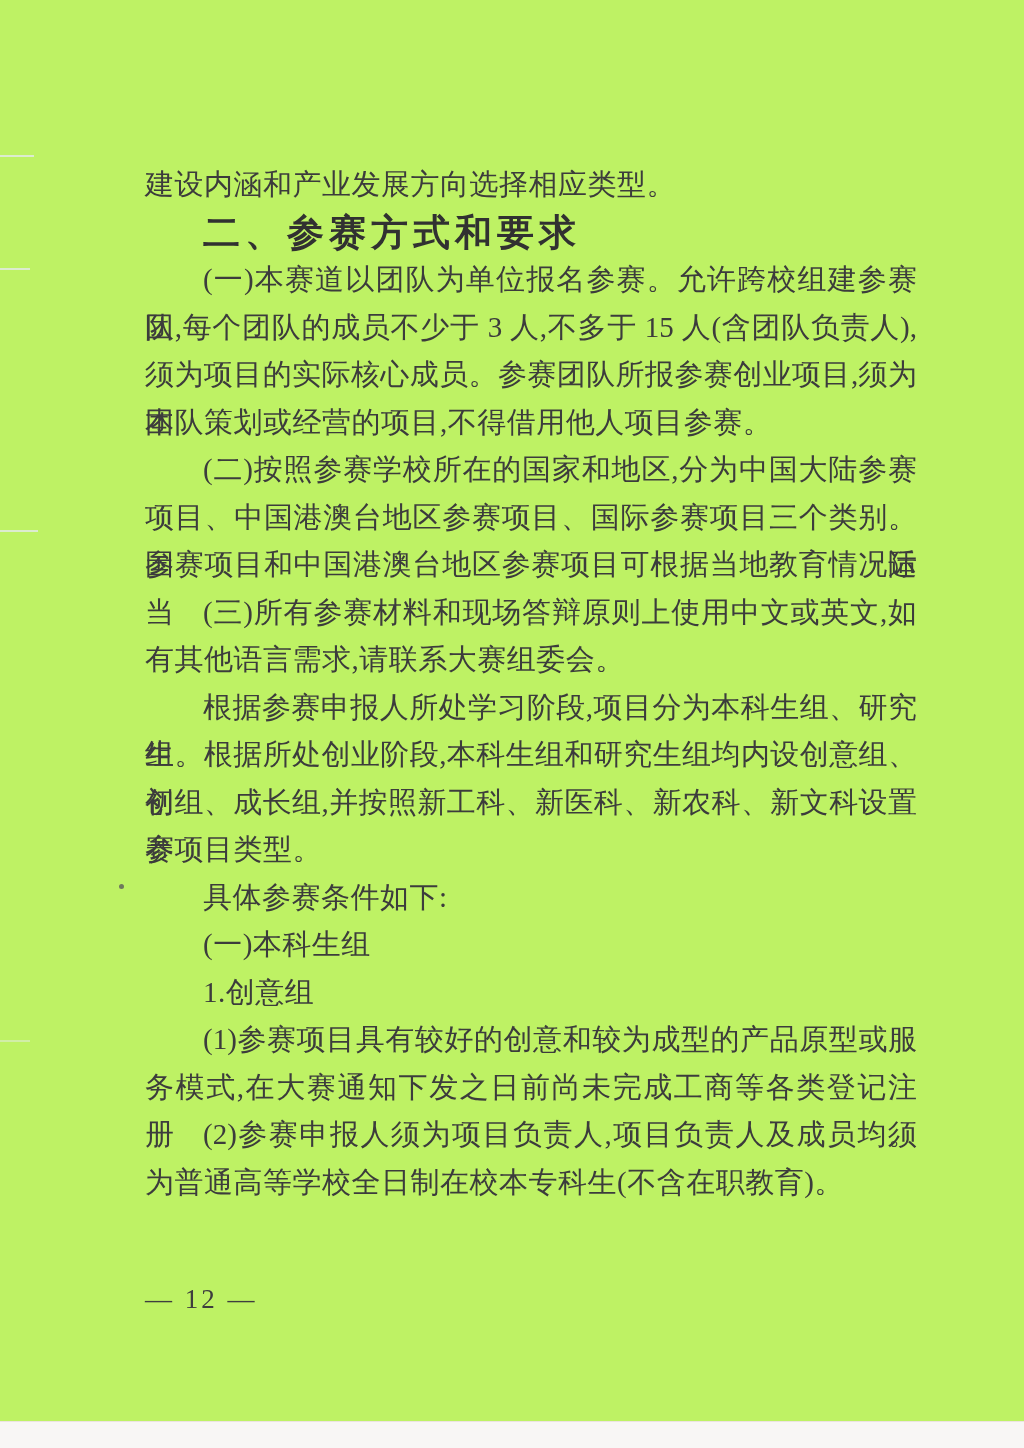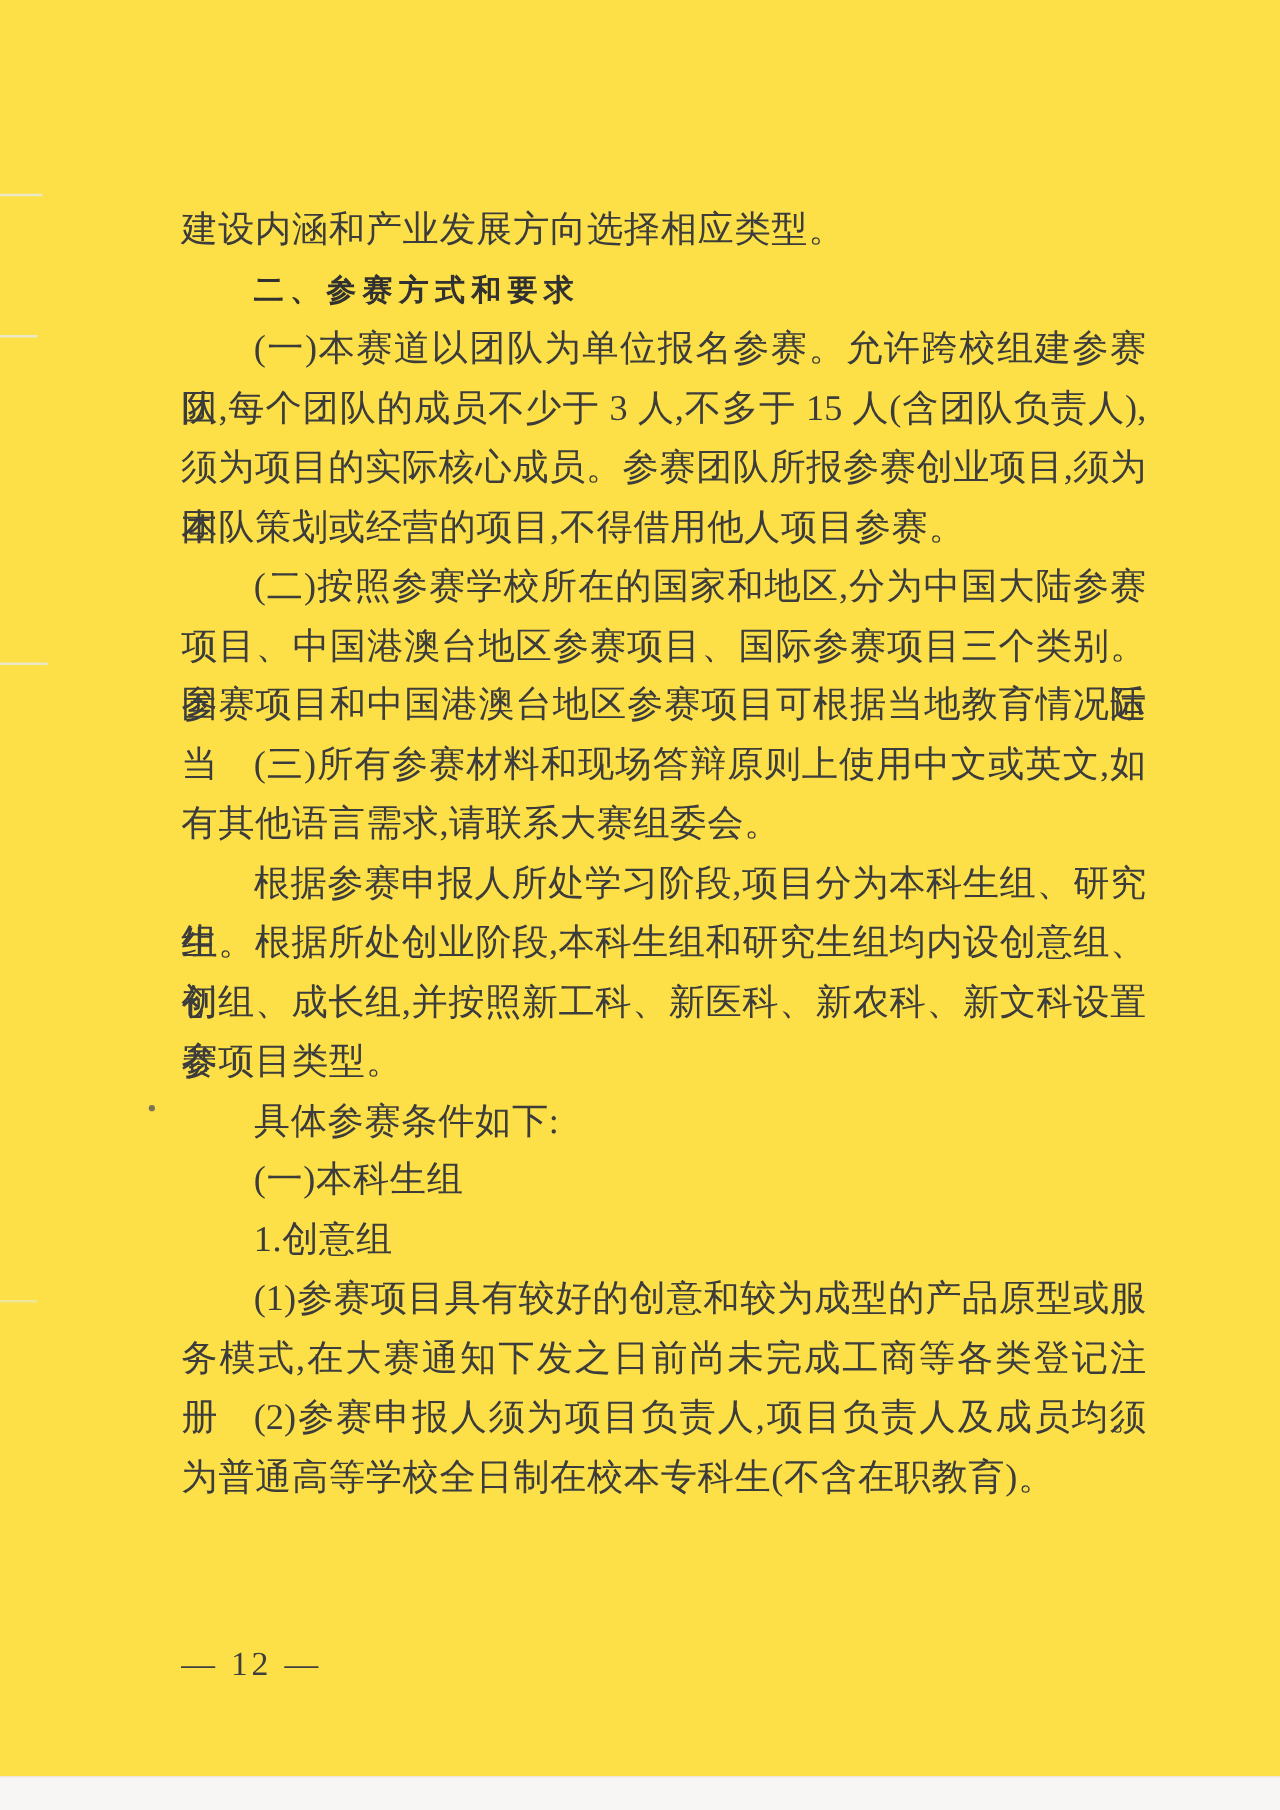--- a/index.html
+++ b/index.html
@@ -1,47 +1,47 @@
 <!DOCTYPE html>
 <html><head>
 <meta charset="utf-8">
 <style>
   html,body{margin:0;padding:0;}
   body{
     width:1024px;height:1448px;position:relative;overflow:hidden;
     background:#ffffff;
     font-family:"Liberation Serif","DejaVu Serif",serif;
   }
-  .page{position:absolute;inset:0;background:#fde047;}
+  .page{position:absolute;inset:0;background:#bef264;}
   .textblock{position:absolute;left:145px;top:161px;width:772px;}
   .ln{
     font-size:29px;
     line-height:47.5px;
     height:47.5px;
     color:#3c3c3c;
     letter-spacing:0.5px;
     white-space:nowrap;
     overflow:visible;
   }
   .fill{
     white-space:normal;
     text-align:justify;
     text-align-last:justify;
     letter-spacing:0;
   }
   .indent{text-indent:58px;}
   .heading{
     font-family:"Liberation Sans","DejaVu Sans",sans-serif;
     font-weight:700;
-    font-size:24px;
+    font-size:37px;
     letter-spacing:5px;
     color:#313131;
   }
   .footer{
-    position:absolute;left:145px;top:1314px;
+    position:absolute;left:145px;top:1282px;
     font-size:27px;line-height:34px;color:#3e3e3e;letter-spacing:3px;
   }
   
   .scan-bottom-band{
     position:absolute;left:0;top:1421px;width:1024px;height:27px;
     background:#f8f6f5;border-top:1px solid #ece4e1;
   }
   .edge-tick{position:absolute;left:0;height:2px;background:#e3eaea;opacity:.8;}
   .tick-1{top:155px;width:34px;}
   .tick-2{top:268px;width:30px;}

